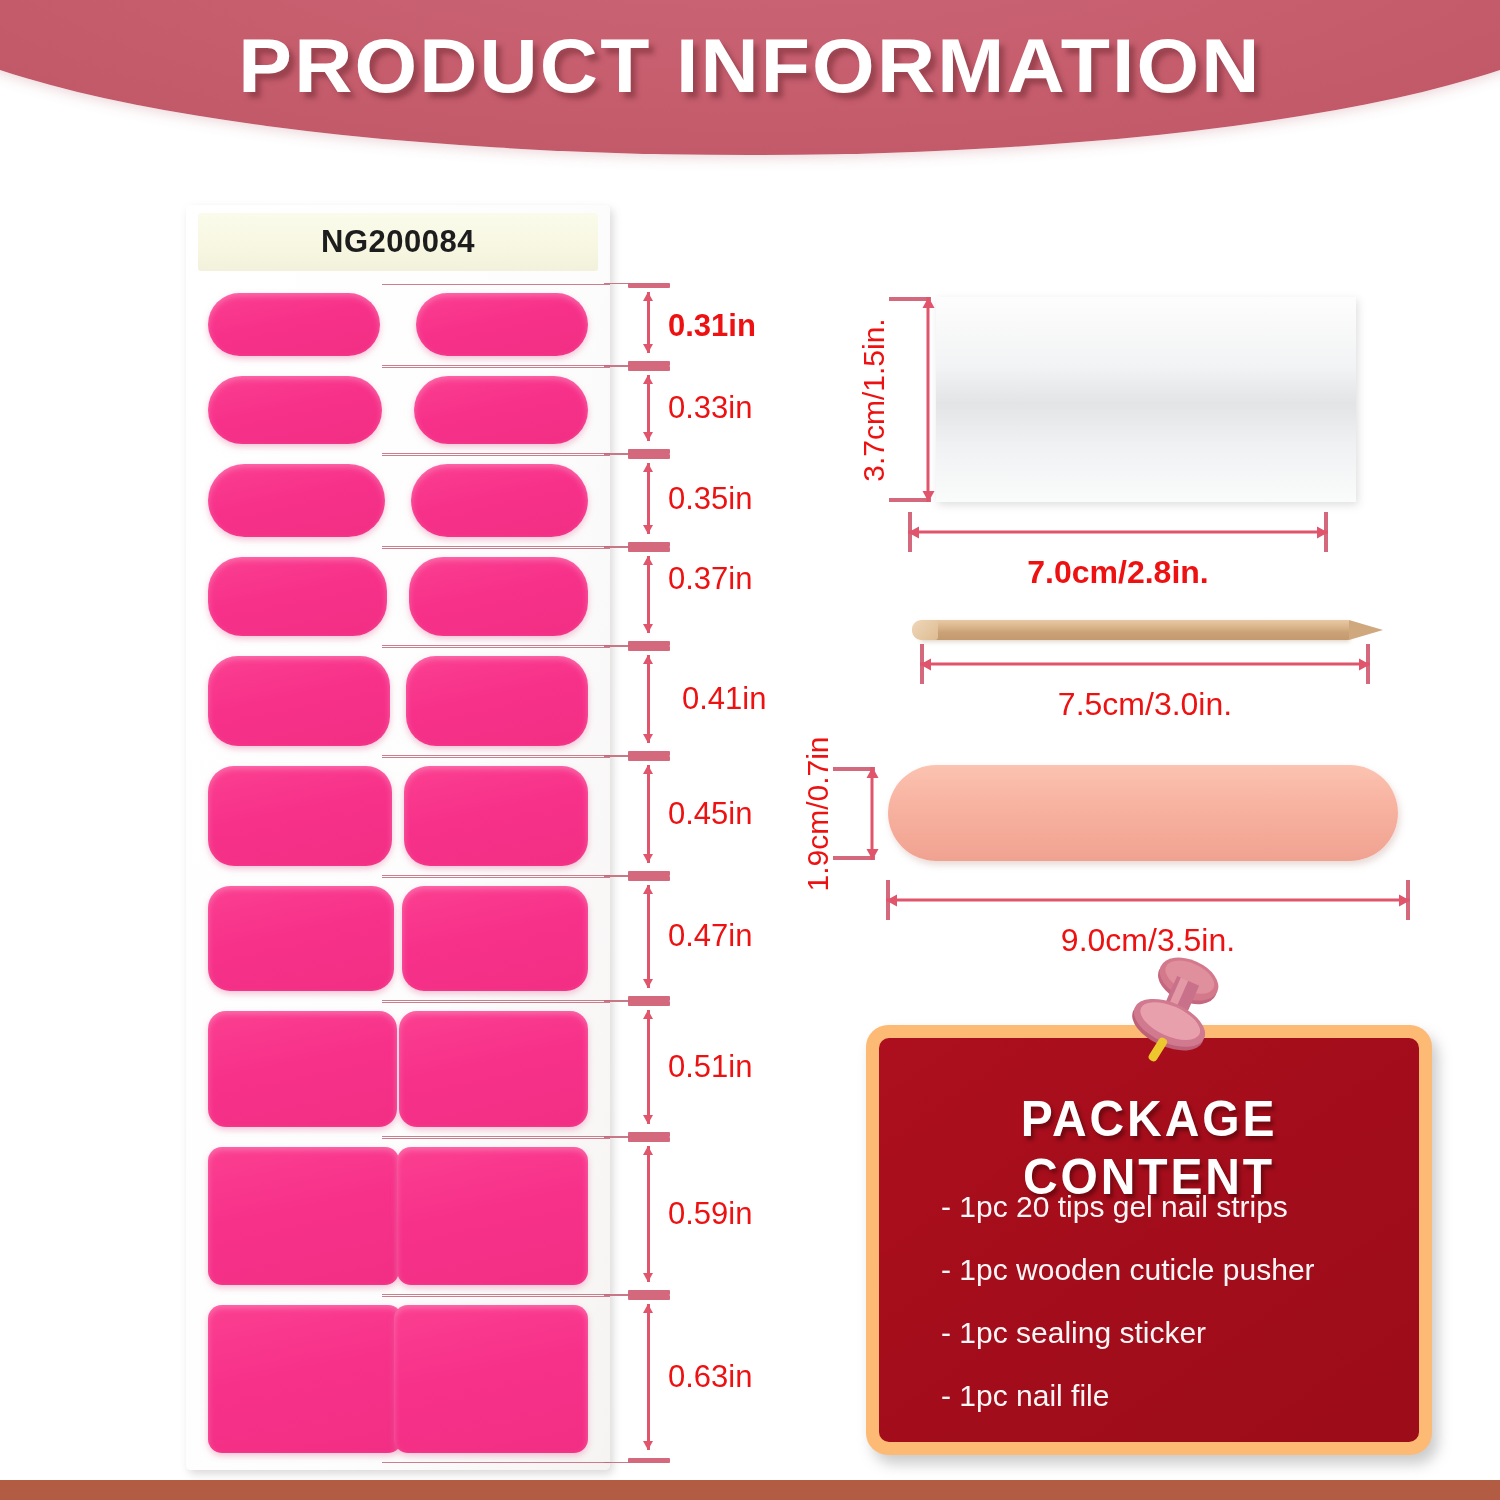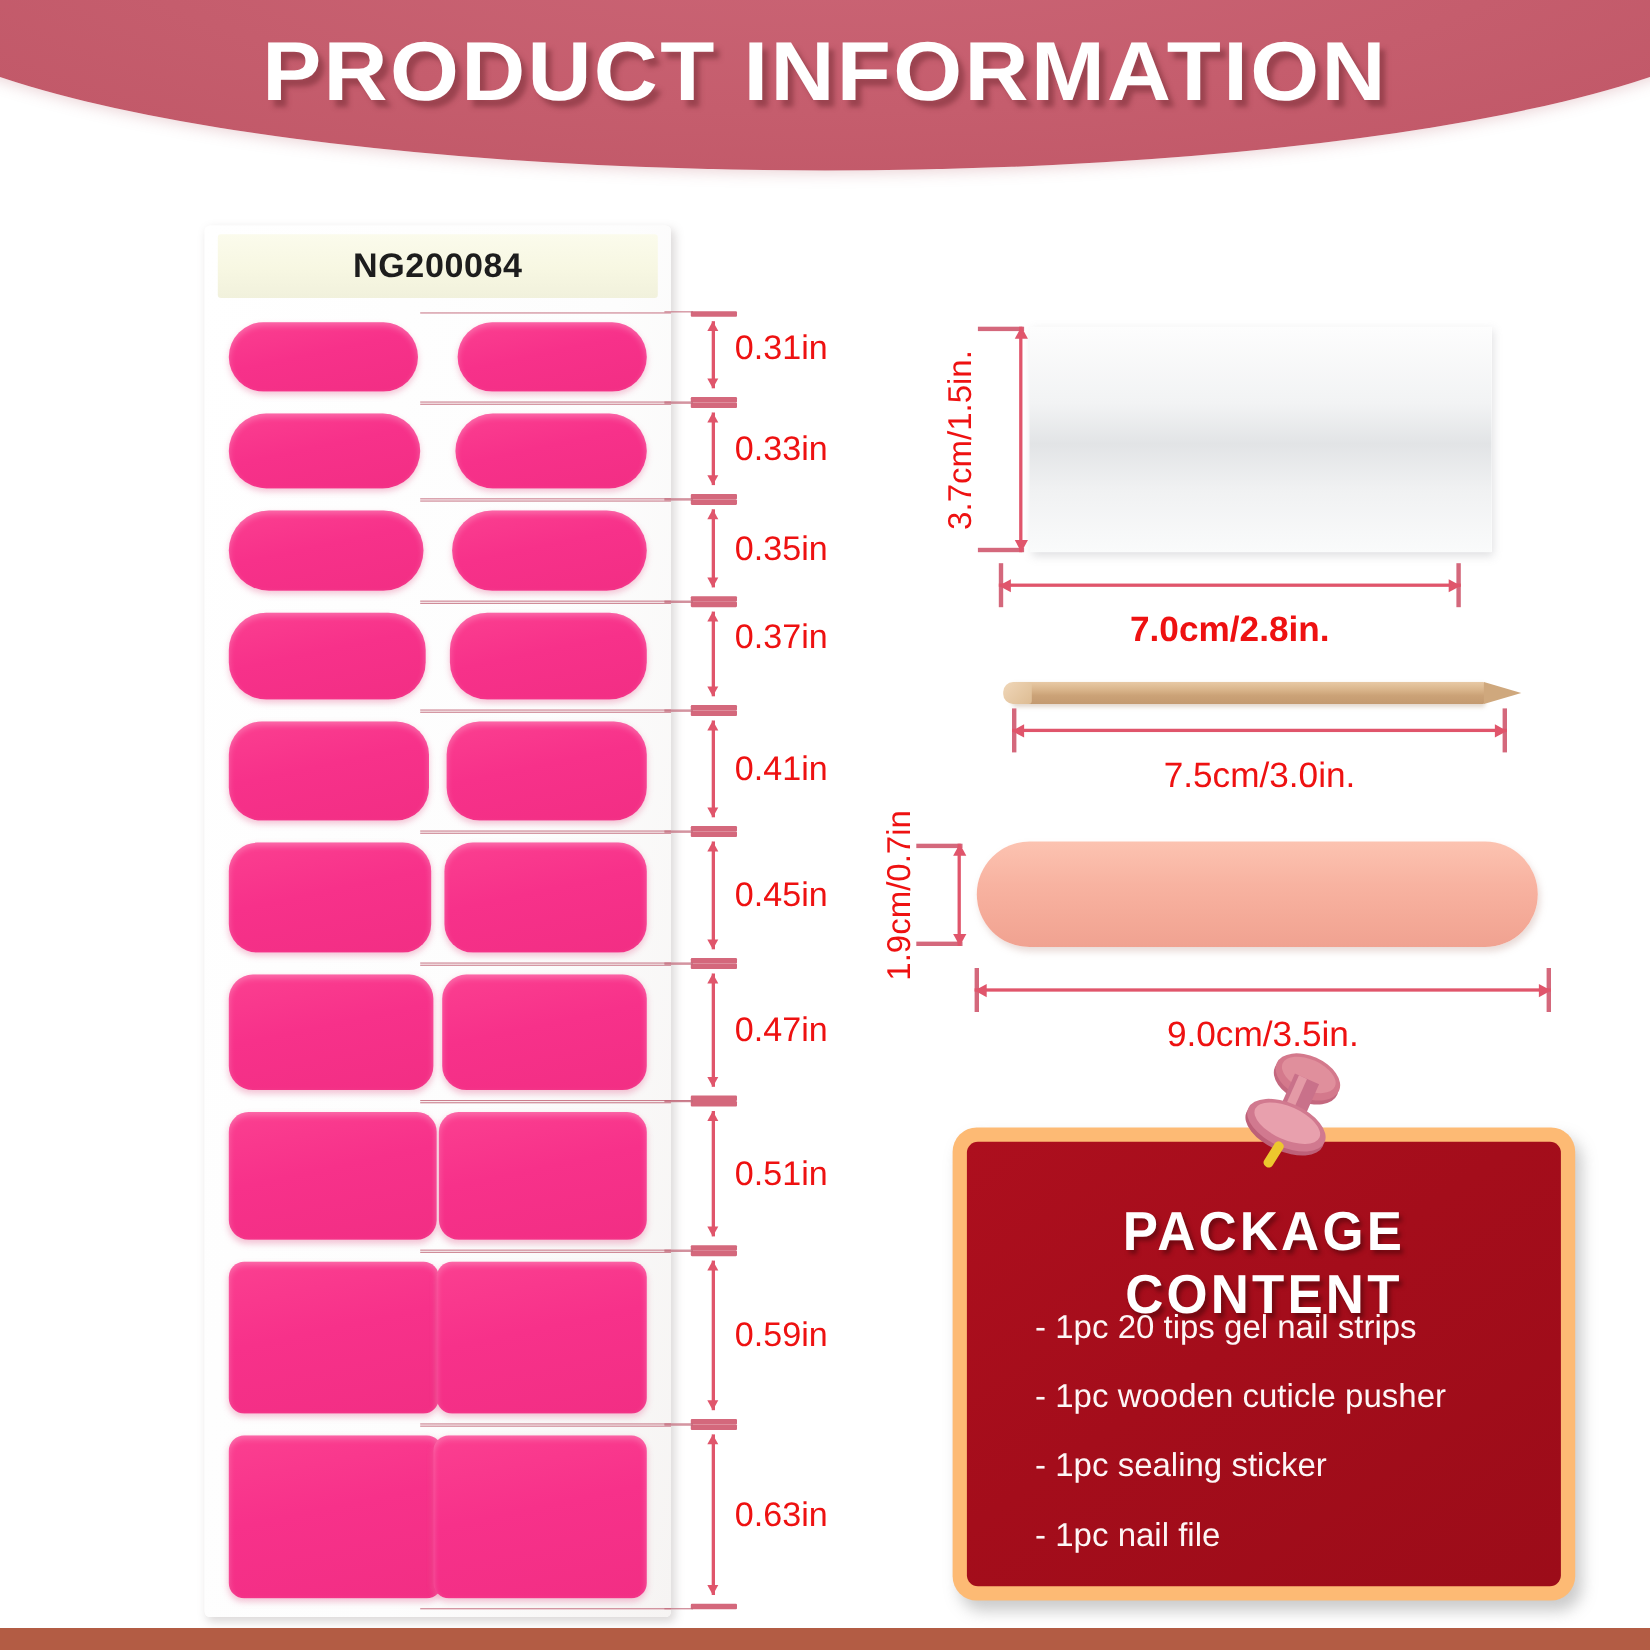--- a/index.html
+++ b/index.html
@@ -476,21 +476,21 @@
         </div>
         <div class="sheet-hairline" style="top: 1012.81px; left: 196px; width: 228px;"></div>
         <div class="sheet-hairline" style="top: 1179px; left: 196px; width: 228px;"></div>
       </div>
   </div>
 
   <div class="dim-col" id="dim-col">
       <div class="dim-tick" style="top: 78px;"></div>
       <div class="dim-tick" style="top: 155.76px;"></div>
       <div class="dim-arrow" style="top: 87px; height: 60.7602px;"></div>
-      <div class="dim-label" style="top: 93px;">0.31in</div>
+      <div class="dim-label" style="top: 103px; font-weight: bold;">0.31in</div>
       <div class="leader" style="top: 78px; left: -8px; width: 26px;"></div>
       <div class="leader" style="top: 159.76px; left: -8px; width: 26px;"></div>
       <div class="dim-tick" style="top: 160.76px;"></div>
       <div class="dim-tick" style="top: 243.86px;"></div>
       <div class="dim-arrow" style="top: 169.76px; height: 66.0995px;"></div>
       <div class="dim-label" style="top: 184.81px;">0.33in</div>
       <div class="leader" style="top: 160.76px; left: -8px; width: 26px;"></div>
       <div class="leader" style="top: 247.86px; left: -8px; width: 26px;"></div>
       <div class="dim-tick" style="top: 248.86px;"></div>
       <div class="dim-tick" style="top: 337.299px;"></div>
@@ -500,21 +500,21 @@
       <div class="leader" style="top: 341.299px; left: -8px; width: 26px;"></div>
       <div class="dim-tick" style="top: 342.299px;"></div>
       <div class="dim-tick" style="top: 436.077px;"></div>
       <div class="dim-arrow" style="top: 351.299px; height: 76.7783px;"></div>
       <div class="dim-label" style="top: 356px;">0.37in</div>
       <div class="leader" style="top: 342.299px; left: -8px; width: 26px;"></div>
       <div class="leader" style="top: 440.077px; left: -8px; width: 26px;"></div>
       <div class="dim-tick" style="top: 441.077px;"></div>
       <div class="dim-tick" style="top: 545.534px;"></div>
       <div class="dim-arrow" style="top: 450.077px; height: 87.457px;"></div>
-      <div class="dim-label" style="top: 475.805px;">0.41in</div>
+      <div class="dim-label" style="top: 475.805px; margin-left: 14px;">0.41in</div>
       <div class="leader" style="top: 441.077px; left: -8px; width: 26px;"></div>
       <div class="leader" style="top: 549.534px; left: -8px; width: 26px;"></div>
       <div class="dim-tick" style="top: 550.534px;"></div>
       <div class="dim-tick" style="top: 665.67px;"></div>
       <div class="dim-arrow" style="top: 559.534px; height: 98.1357px;"></div>
       <div class="dim-label" style="top: 590.602px;">0.45in</div>
       <div class="leader" style="top: 550.534px; left: -8px; width: 26px;"></div>
       <div class="leader" style="top: 669.67px; left: -8px; width: 26px;"></div>
       <div class="dim-tick" style="top: 670.67px;"></div>
       <div class="dim-tick" style="top: 791.145px;"></div>

